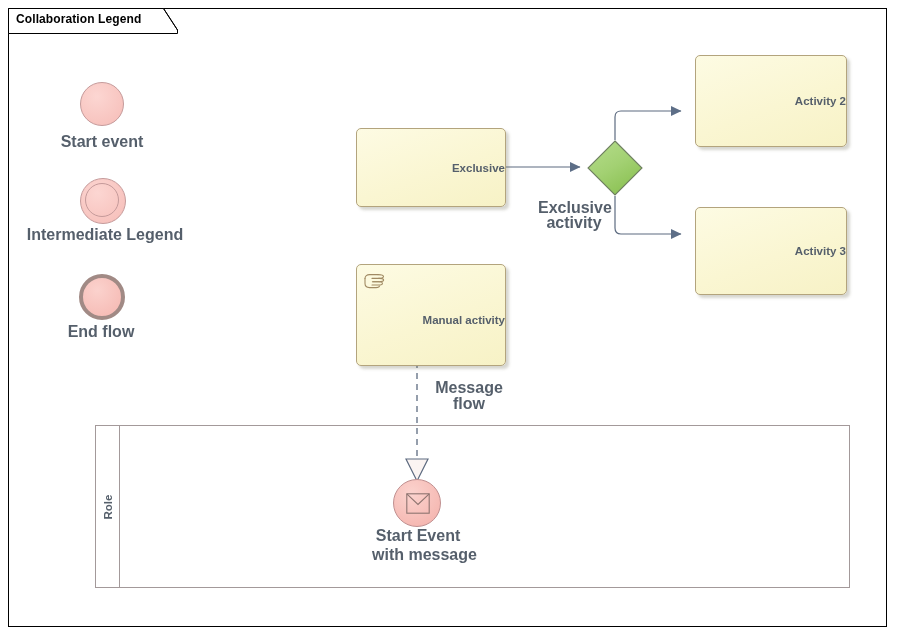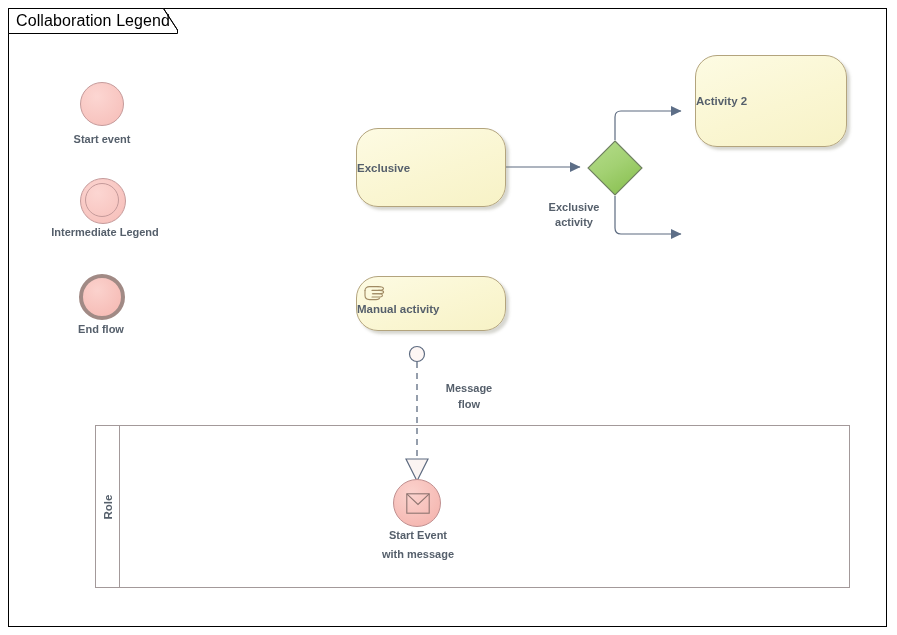--- a/index.html
+++ b/index.html
@@ -33,22 +33,22 @@
     left: 8px;
     top: 8px;
     width: 170px;
     height: 26px;
   }
   .title-tab svg { display: block; }
   .title-text {
     position: absolute;
     left: 16px;
     top: 12px;
-    font-size: 16px;
-    font-weight: normal;
+    font-size: 12px;
+    font-weight: bold;
     color: #000000;
     white-space: nowrap;
     letter-spacing: 0.1px;
   }
   
   .layer {
     position: absolute;
     left: 0;
     top: 0;
     width: 897px;
@@ -96,41 +96,41 @@
     position: absolute;
     left: 12px;
     top: 13px;
     width: 24px;
     height: 21px;
   }
 
   
   .lbl {
     position: absolute;
-    font-size: 11px;
+    font-size: 16px;
     font-weight: bold;
     color: #555f6b;
     white-space: nowrap;
     text-align: center;
   }
   .lbl-c {
     transform: translateX(-50%);
   }
 
   
   .act {
     position: absolute;
     box-sizing: border-box;
     border: 1px solid #b3a47d;
-    border-radius: 22px;
+    border-radius: 5px;
     background: linear-gradient(160deg, #fdfbe3 0%, #faf6d2 55%, #f7f2c6 100%);
     box-shadow: 3px 3px 3px rgba(120,118,100,0.30);
     display: flex;
     align-items: center;
-    justify-content: flex-start;
+    justify-content: flex-end;
   }
   .act-text {
     font-size: 11.5px;
     font-weight: bold;
     color: #555f6b;
     text-align: center;
   }
   .act-manual .act-text {
     margin-top: 10px;
   }
@@ -241,22 +241,25 @@
   </div>
   <div class="lbl" style="left:538px; top:200px; width:72px; text-align:center; line-height:15px;">
     <div>Exclusive</div>
     <div>activity</div>
   </div>
 
   <div class="act" style="left:695px; top:55px; width:152px; height:92px;">
     <div class="act-text">Activity 2</div>
   </div>
 
-
-  <div class="act act-manual" style="left:356px; top:276px; width:150px; height:55px;">
+  <div class="act" style="left:695px; top:207px; width:152px; height:88px;">
+    <div class="act-text">Activity 3</div>
+  </div>
+
+  <div class="act act-manual" style="left:356px; top:264px; width:150px; height:102px;">
     <span class="hand-icon">
       <svg width="26" height="20" viewBox="0 0 26 20">
         <g fill="none" stroke="#a08a63" stroke-width="1.1" stroke-linecap="round" stroke-linejoin="round">
           <path d="M2,7.5 C2,5 4,3.6 6.5,3.6 L15,3.6"></path>
           <path d="M15,3.6 C18.5,3.6 20.5,4.3 20.5,5.6 C20.5,6.9 18.6,7.4 15.6,7.4"></path>
           <path d="M9,7.4 L16.4,7.4 C19,7.4 20.6,8 20.6,9.1 C20.6,10.2 19,10.8 16.4,10.8 L9.4,10.8"></path>
           <path d="M10,10.8 L15.6,10.8 C18,10.8 19.4,11.4 19.4,12.4 C19.4,13.4 18,14 15.6,14 L9,14"></path>
           <path d="M2,7.5 L2,12.6 C2,15 4,16.6 6.6,16.6 L13,16.6 C15,16.6 16.4,16 16.4,15.1"></path>
         </g>
       </svg>

